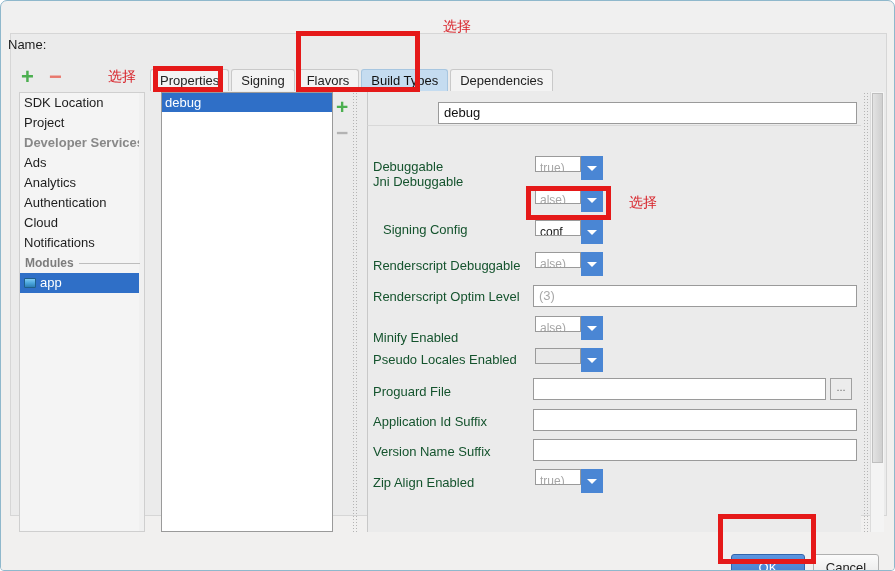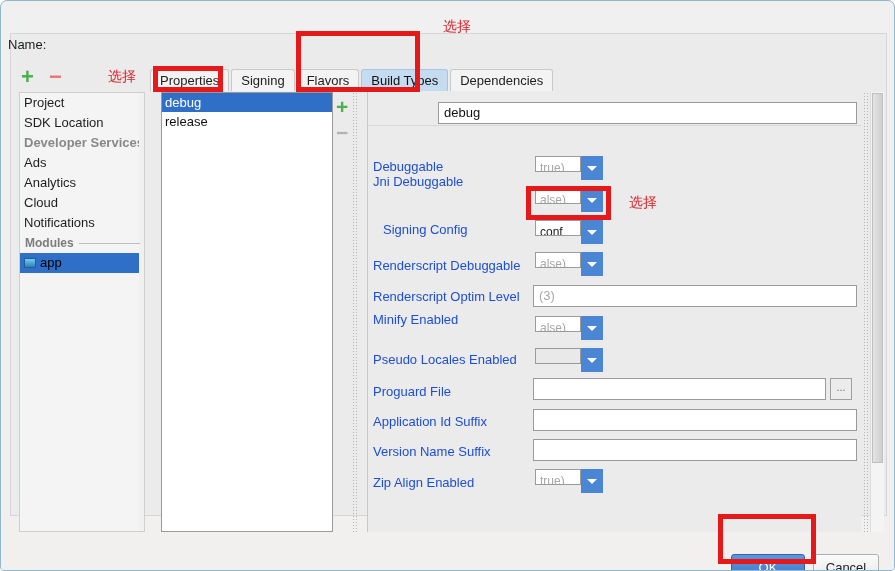--- a/index.html
+++ b/index.html
@@ -145,21 +145,21 @@
     color: #1d1d1d;
     white-space: nowrap;
     cursor: pointer;
   }
   .nav-item.group {
     color: #888;
     font-weight: bold;
   }
   .nav-item.selected {
     background: #2f6fc7;
-    color: #000000;
+    color: #ffffff;
   }
   .nav-divider {
     position: relative;
     height: 20px;
     line-height: 20px;
     text-align: left;
     font-size: 12px;
     font-weight: bold;
     color: #7c7c7c;
   }
@@ -244,21 +244,21 @@
   }
   .row {
     position: absolute;
     left: 0;
     height: 22px;
   }
   .row .lbl {
     position: absolute;
     left: 6px; top: 2px;
     font-size: 13px;
-    color: #1d4ed8;
+    color: #14532d;
     white-space: nowrap;
   }
   .txtfield {
     position: absolute;
     height: 22px;
     background: #ffffff;
     border: 1px solid #9a9a9a;
     box-sizing: border-box;
     font-size: 13px;
     color: #111;
@@ -415,39 +415,39 @@
 
     <div id="tabstrip">
       <div class="tab">Properties</div>
       <div class="tab">Signing</div>
       <div class="tab">Flavors</div>
       <div class="tab active">Build Types</div>
       <div class="tab">Dependencies</div>
     </div>
 
     <div id="nav-list">
+      <div class="nav-item">SDK Location</div>
       <div class="nav-item">Project</div>
-      <div class="nav-item">SDK Location</div>
       <div class="nav-item group">Developer Services</div>
       <div class="nav-item">Ads</div>
       <div class="nav-item">Analytics</div>
+      <div class="nav-item">Authentication</div>
       <div class="nav-item">Cloud</div>
       <div class="nav-item">Notifications</div>
       <div class="nav-divider">
         <span>Modules</span>
       </div>
       <div class="nav-item selected">
         <span class="mod-icon"></span><span>app</span>
       </div>
       <div id="nav-scroll"></div>
     </div>
 
     <div id="bt-list">
       <div class="bt-item selected">debug</div>
-      <div class="bt-item">release</div>
     </div>
     <div id="bt-addremove">
       <div id="bt-add">+</div>
       <div id="bt-remove">−</div>
     </div>
 
     <div id="grip-left" class="grip"></div>
     <div id="grip-right" class="grip"></div>
 
     <div id="form-panel"></div>
@@ -486,21 +486,21 @@
     <div class="combo" style="left:534px; top:222px;">
       <div class="cbox">alse)</div>
       <div class="cbtn"></div>
     </div>
 
     <div class="row" style="top:257px; width:494px; left:366px;">
       <div class="lbl">Renderscript Optim Level</div>
     </div>
     <div class="txtfield placeholder" style="left:532px; top:255px; width:324px;">(3)</div>
 
-    <div class="row" style="top:280px; width:494px; left:366px;">
+    <div class="row" style="top:298px; width:494px; left:366px;">
       <div class="lbl">Minify Enabled</div>
     </div>
     <div class="combo" style="left:534px; top:286px;">
       <div class="cbox">alse)</div>
       <div class="cbtn"></div>
     </div>
 
     <div class="row" style="top:320px; width:494px; left:366px;">
       <div class="lbl">Pseudo Locales Enabled</div>
     </div>

